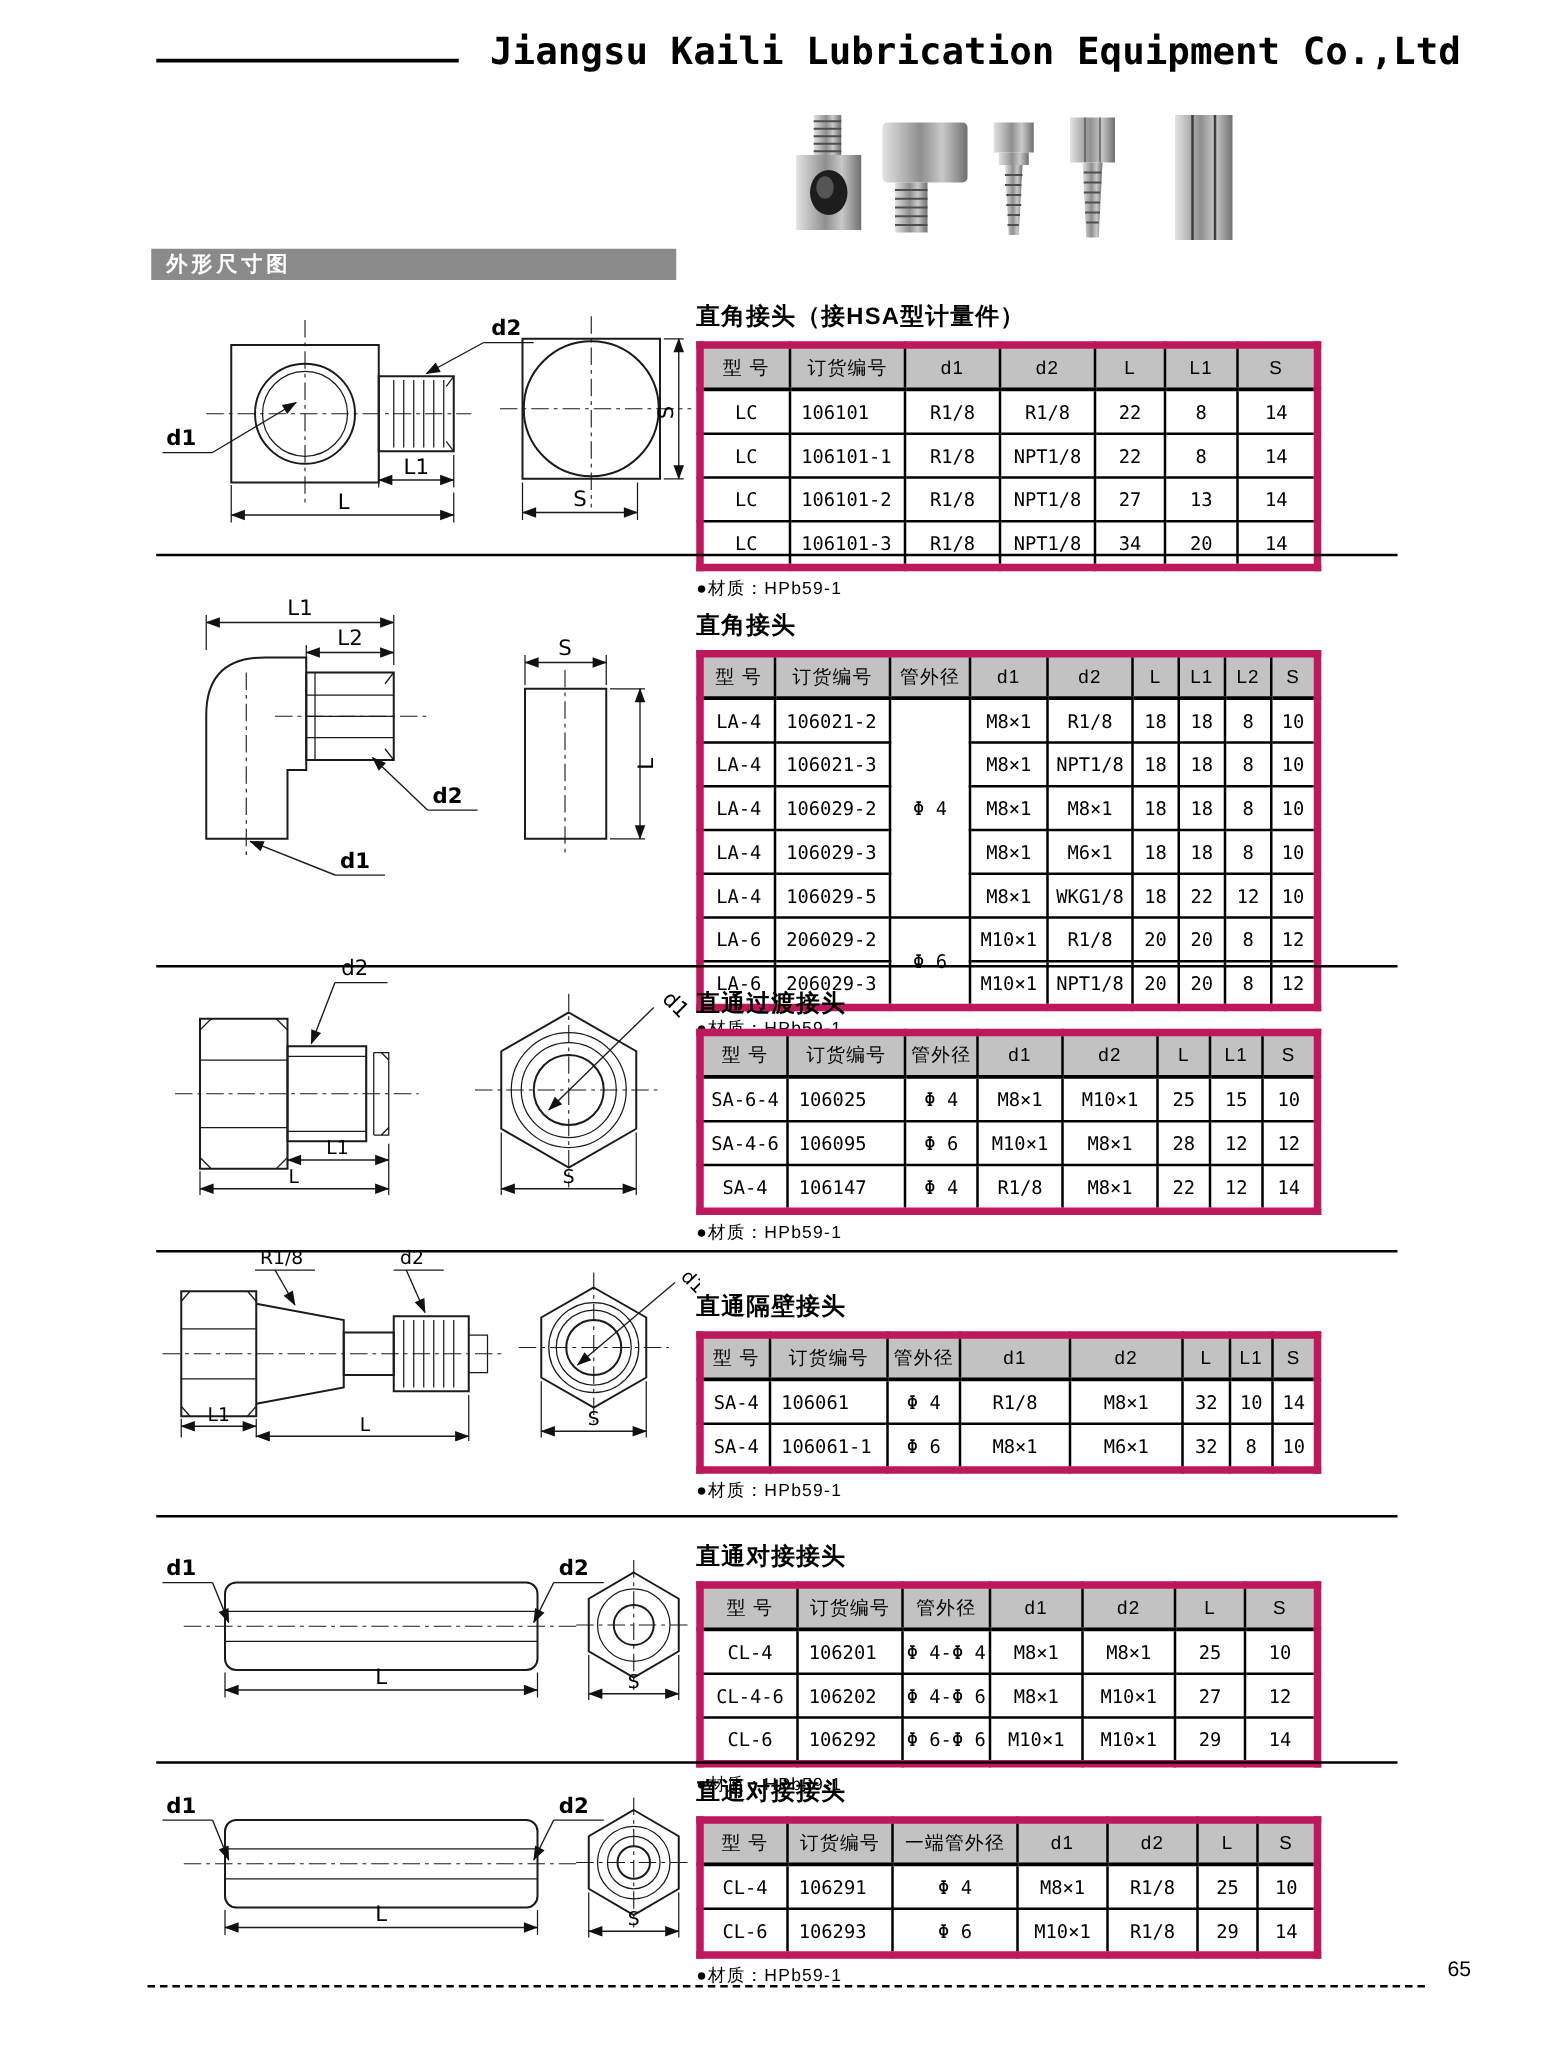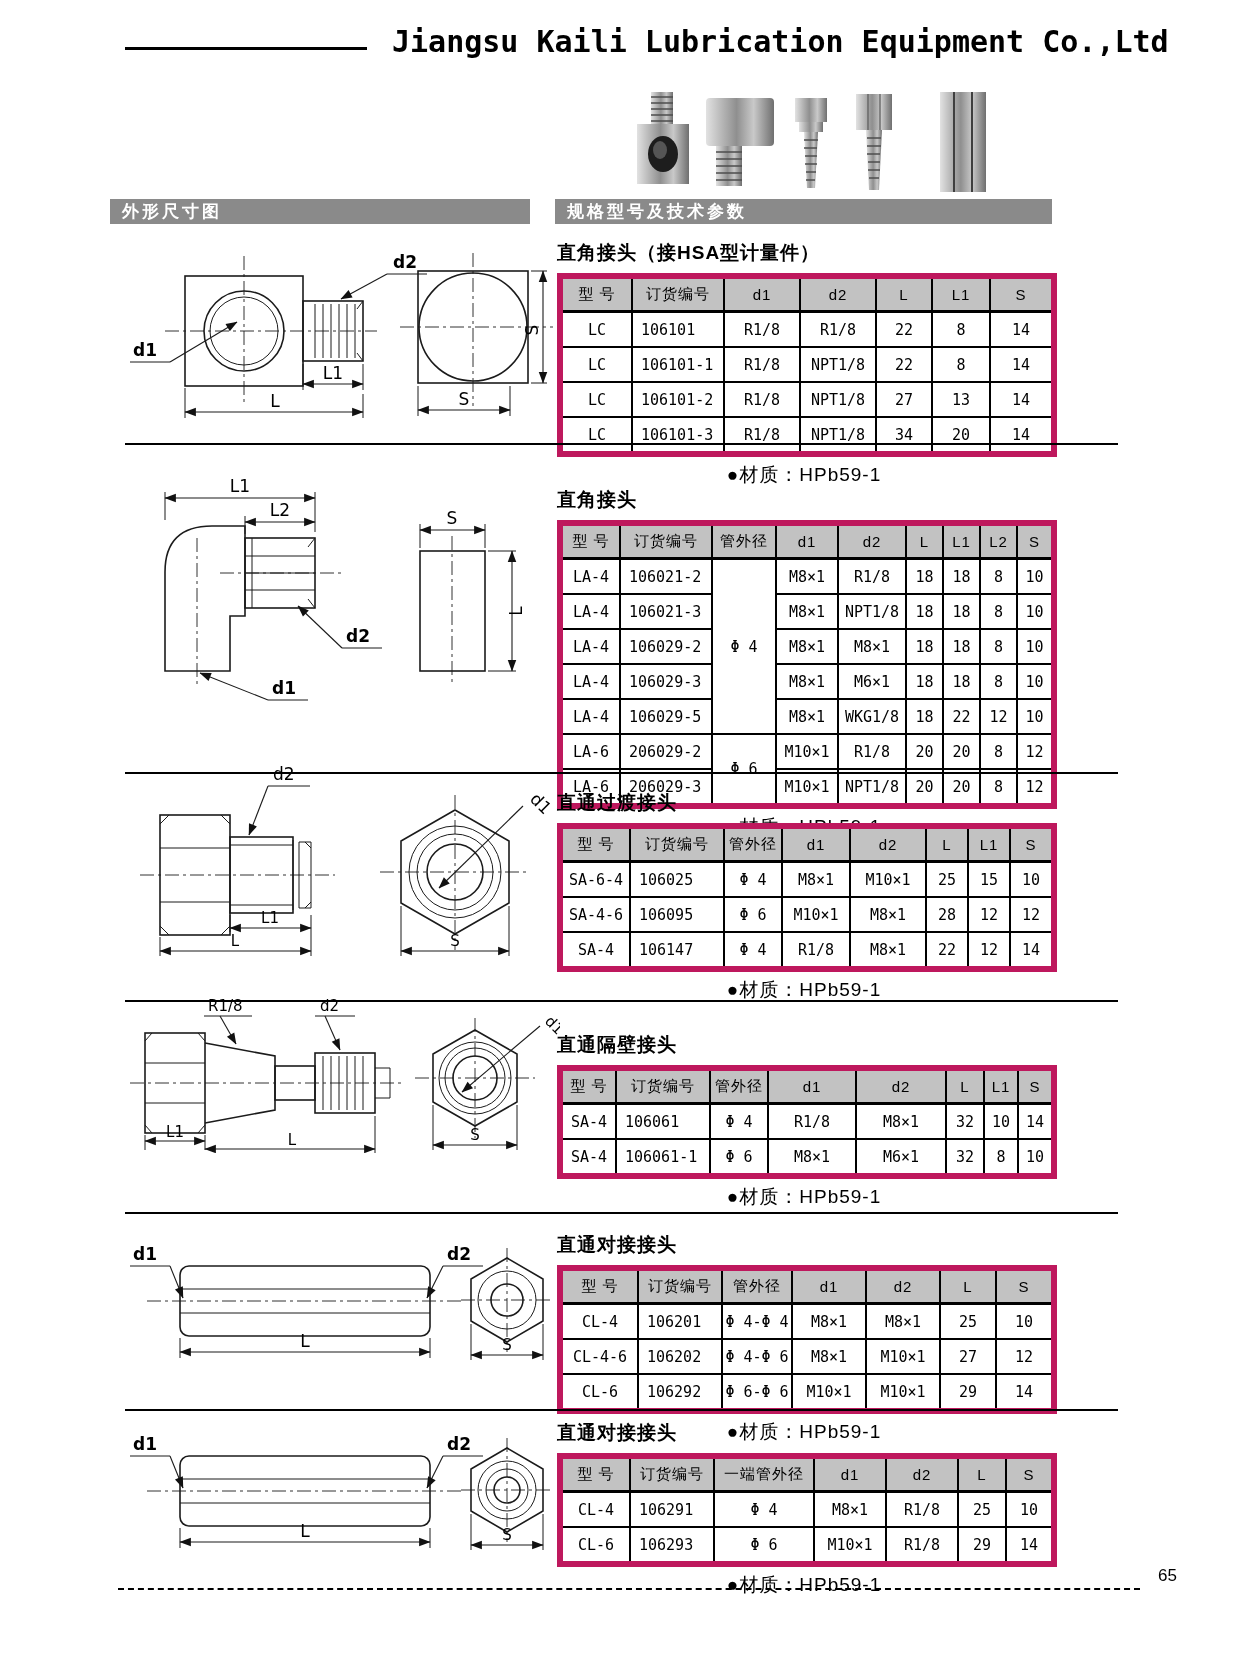--- a/index.html
+++ b/index.html
@@ -15,41 +15,41 @@
     position:absolute; left:392px; top:24px;
     font-family:"DejaVu Sans Mono", monospace;
     font-weight:bold; font-size:30px; letter-spacing:0px; white-space:nowrap;
   }
   
   .banner {
     position:absolute; top:199px; height:25px; background:#8a8a8a; color:#fff;
     font-size:17px; font-weight:bold; line-height:25px; padding-left:12px;
     letter-spacing:3px; box-sizing:border-box;
   }
-  .banner-left  { left:110px; width:420px; }
+  .banner-left  { left:121px; width:420px; }
   .banner-right { left:555px; width:497px; }
   
   .spec { position:absolute; left:557px; width:494px; }
   .spec-title { font-size:19px; font-weight:bold; letter-spacing:1px; margin-bottom:7px; }
   table.spec-table {
     border-collapse:collapse; width:494px; table-layout:fixed;
     border:6px solid #be185d;
     font-family:"DejaVu Sans Mono","Liberation Sans",monospace;
     font-size:15px;
   }
   table.spec-table th {
     background:#c2c2c2; border:2px solid #000; border-bottom:3px solid #000;
     height:29px; font-weight:normal; font-size:15px;
     font-family:"Liberation Sans",sans-serif; letter-spacing:1px;
   }
   table.spec-table td {
     border:2px solid #000; height:31px; text-align:center; overflow:hidden; white-space:nowrap;
   }
   table.spec-table td:nth-child(2):not(.merged) { text-align:left; padding-left:8px; }
-  .material-note { margin-top:5px; text-align:center; font-size:19px; letter-spacing:1px; }
+  .material-note { margin-top:5px; text-align:left; font-size:14px; letter-spacing:1px; }
   
   .sep { position:absolute; left:125px; width:993px; border-top:2px solid #000; }
   #sep1 { top:443px; } #sep2 { top:772px; } #sep3 { top:1000px; }
   #sep4 { top:1212px; } #sep5 { top:1409px; }
   
   .footer-line { position:absolute; left:118px; top:1588px; width:1022px; border-top:2px dashed #000; }
   .page-number { position:absolute; left:1158px; top:1566px; font-size:17px; }
   
   .drawing { position:absolute; }
   #dw1 { left:125px; top:238px; } #dw2 { left:130px; top:476px; }
@@ -113,21 +113,20 @@
       </g>
 
       <g>
         <rect x="310" y="2" width="46" height="100" fill="url(#met)"></rect>
         <path d="M324,2v100M342,2v100" stroke="#3f3f3f" stroke-width="2"></path>
       </g>
     </svg>
   </div>
 
   <div class="banner banner-left">外形尺寸图</div>
-  <div class="banner banner-right">规格型号及技术参数</div>
 
   <div class="spec" style="top:240px">
     <div class="spec-title">直角接头（接HSA型计量件）</div>
     <table class="spec-table">
       <colgroup>
           <col style="width:72px">
           <col style="width:92px">
           <col style="width:76px">
           <col style="width:76px">
           <col style="width:56px">

